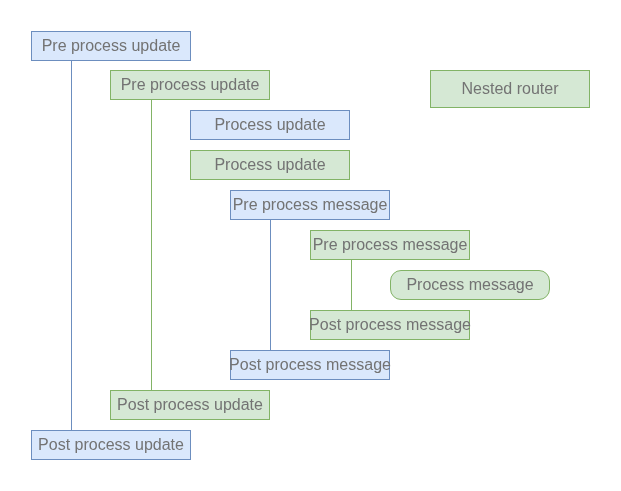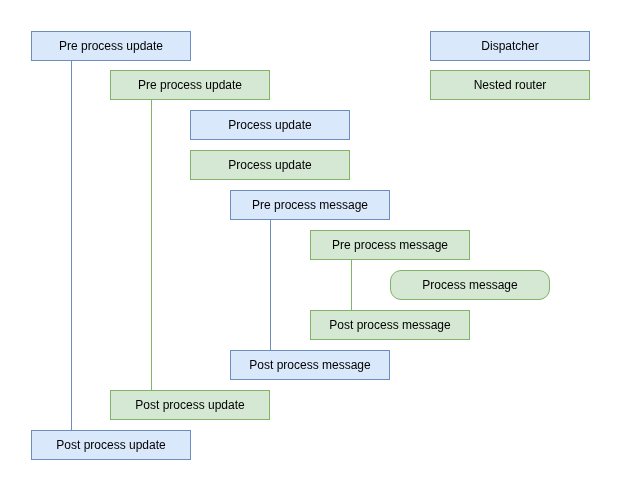--- a/index.html
+++ b/index.html
@@ -16,48 +16,45 @@
     font-family: "Liberation Sans", sans-serif;
   }
   .node {
     position: absolute;
     box-sizing: border-box;
     border: 1px solid #000;
     display: flex;
     align-items: center;
     justify-content: center;
     text-align: center;
-    font-size: 12px;
+    font-size: 16px;
     line-height: 1.2;
-    color: #000000;
+    color: #737373;
     white-space: nowrap;
   }
   .connector {
     position: absolute;
     width: 1px;
   }
 </style>
 </head>
 <body>
 
 <div class="canvas" id="canvas">
     <div class="connector" style="left: 71px; top: 61px; height: 369px; background: rgb(108, 142, 191);"></div>
     <div class="connector" style="left: 151px; top: 100px; height: 290px; background: rgb(130, 179, 102);"></div>
     <div class="connector" style="left: 270px; top: 220px; height: 130px; background: rgb(108, 142, 191);"></div>
     <div class="connector" style="left: 351px; top: 260px; height: 50px; background: rgb(130, 179, 102);"></div>
     <div class="node" style="left: 31px; top: 31px; width: 160px; height: 30px; background: rgb(218, 232, 252); border-color: rgb(108, 142, 191);">
       <span>Pre process update</span>
     </div>
-    <div class="node" style="left: 430px; top: 31px; width: 160px; height: 30px; background: rgb(218, 232, 252); border-color: rgb(108, 142, 191);">
-      <span>Dispatcher</span>
-    </div>
     <div class="node" style="left: 110px; top: 70px; width: 160px; height: 30px; background: rgb(213, 232, 212); border-color: rgb(130, 179, 102);">
       <span>Pre process update</span>
     </div>
-    <div class="node" style="left: 430px; top: 70px; width: 160px; height: 30px; background: rgb(213, 232, 212); border-color: rgb(130, 179, 102);">
+    <div class="node" style="left: 430px; top: 70px; width: 160px; height: 38px; background: rgb(213, 232, 212); border-color: rgb(130, 179, 102);">
       <span>Nested router</span>
     </div>
     <div class="node" style="left: 190px; top: 110px; width: 160px; height: 30px; background: rgb(218, 232, 252); border-color: rgb(108, 142, 191);">
       <span>Process update</span>
     </div>
     <div class="node" style="left: 190px; top: 150px; width: 160px; height: 30px; background: rgb(213, 232, 212); border-color: rgb(130, 179, 102);">
       <span>Process update</span>
     </div>
     <div class="node" style="left: 230px; top: 190px; width: 160px; height: 30px; background: rgb(218, 232, 252); border-color: rgb(108, 142, 191);">
       <span>Pre process message</span>

